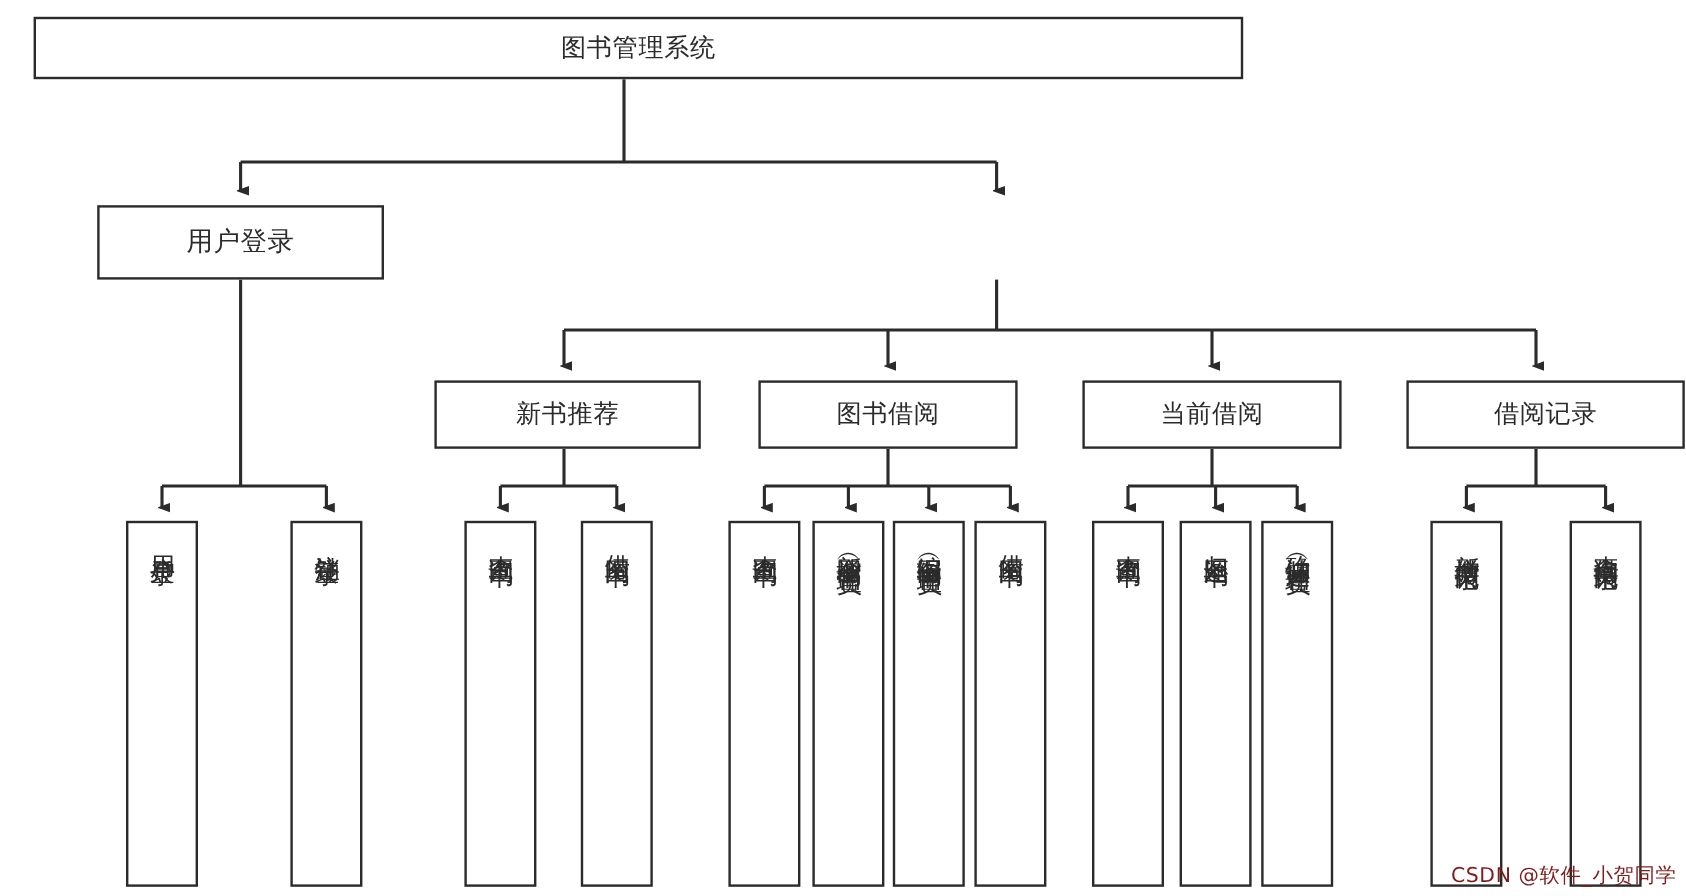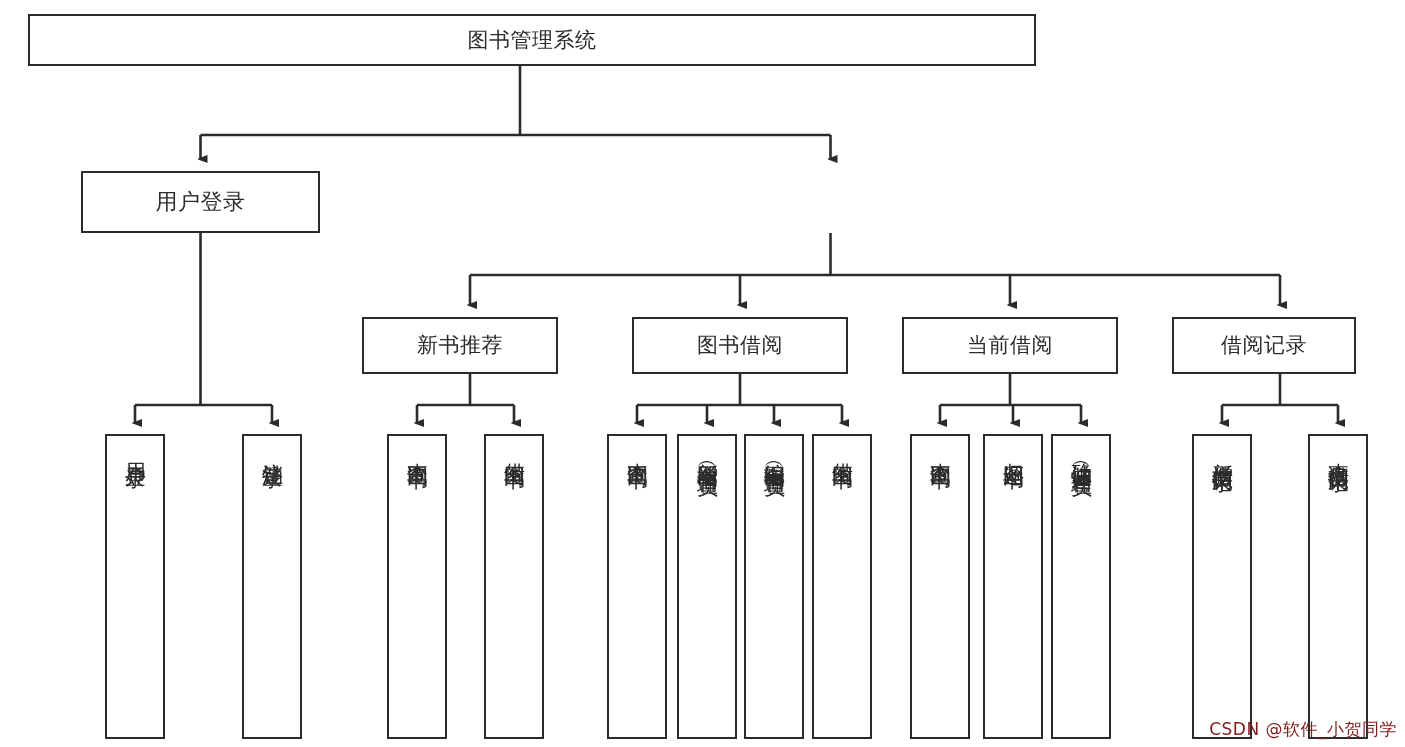--- a/index.html
+++ b/index.html
@@ -121,33 +121,33 @@
 
   <div class="node-box level-0" style="left:16px; top:14px; width:1008px; height:52px;margin-left:12px;">
     <span class="node-label">图书管理系统</span>
   </div>
 
   <div class="node-box level-1" style="left:81px; top:171px; width:239px; height:62px;">
     <span class="node-label">用户登录</span>
   </div>
 
 
-  <div class="node-box level-2" style="left:362px; top:317px; width:196px; height:57px;">
+  <div class="node-box level-2" style="left:362px; top:317px; width:222px; height:57px;">
     <span class="node-label">新书推荐</span>
   </div>
 
   <div class="node-box level-2" style="left:902px; top:317px; width:216px; height:57px;">
     <span class="node-label">当前借阅</span>
   </div>
 
   <div class="node-box level-2" style="left:632px; top:317px; width:216px; height:57px;">
     <span class="node-label">图书借阅</span>
   </div>
 
-  <div class="node-box level-2" style="left:1172px; top:317px; width:184px; height:57px;align-items:center;">
+  <div class="node-box level-2" style="left:1172px; top:317px; width:232px; height:57px;align-items:center;">
     <span class="node-label">借阅记录</span>
   </div>
 
   <div class="node-box level-3 vertical" style="left:105px; top:434px; width:60px; height:305px;">
     <span class="node-label">用户登录</span>
   </div>
   <div class="node-box level-3 vertical" style="left:242px; top:434px; width:60px; height:305px;">
     <span class="node-label">注销登录</span>
   </div>
   <div class="node-box level-3 vertical" style="left:387px; top:434px; width:60px; height:305px;">

